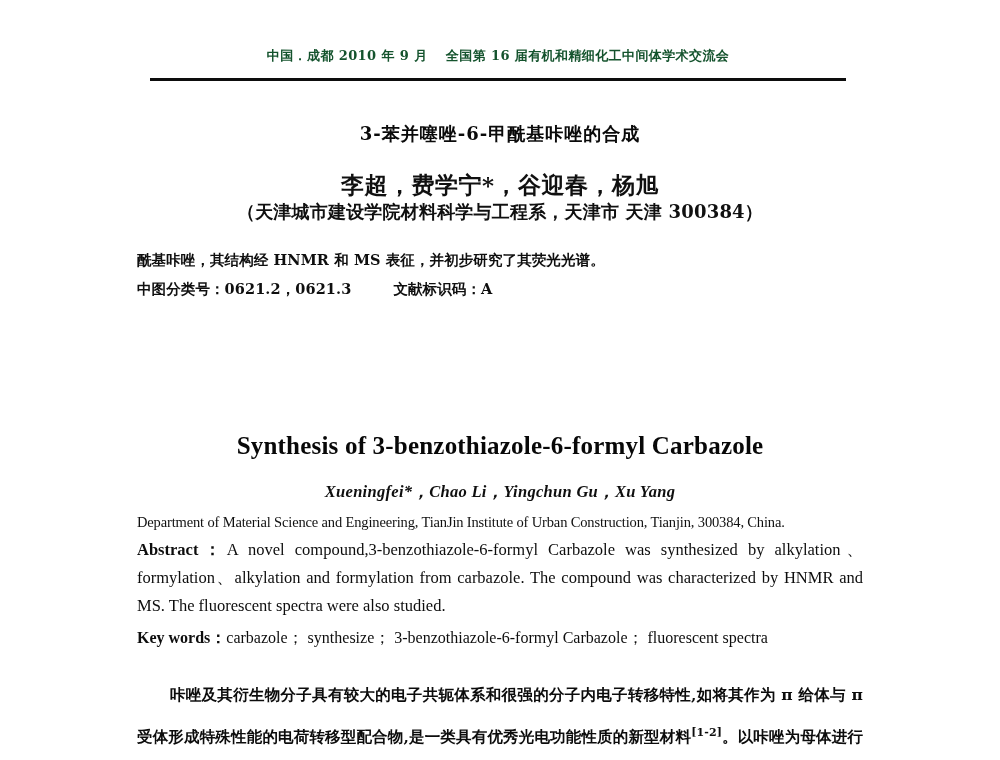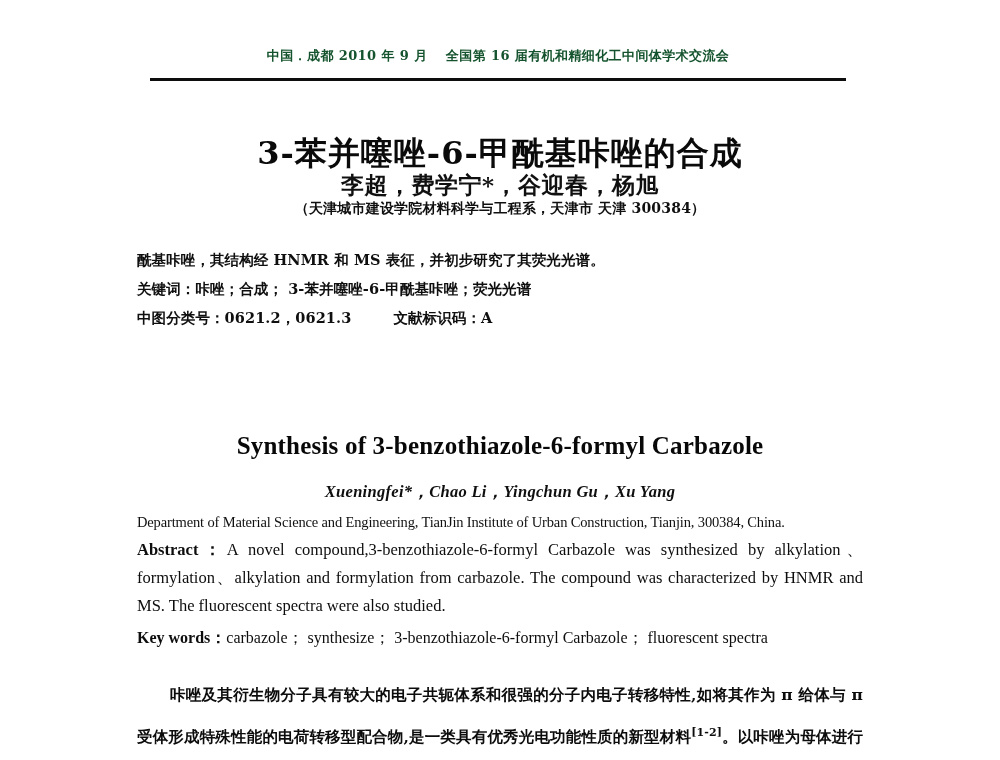--- a/index.html
+++ b/index.html
@@ -47,25 +47,25 @@
     top: 78px;
     width: 696px;
     height: 3px;
     background: #0d0d0d;
   }
 
   
   .cn-title {
     position: absolute;
     left: 100px;
-    top: 132px;
-    width: 800px;
-    text-align: center;
-    font-family: "DejaVu Serif", "Liberation Serif", serif;
-    font-size: 32px;
+    top: 122px;
+    width: 800px;
+    text-align: center;
+    font-family: "DejaVu Serif", "Liberation Serif", serif;
+    font-size: 18px;
     font-weight: 700;
     letter-spacing: 1px;
     color: #0a0a0a;
   }
   .cn-authors {
     position: absolute;
     left: 100px;
     top: 170px;
     width: 800px;
     text-align: center;
@@ -75,21 +75,21 @@
     letter-spacing: 0.5px;
     color: #101010;
   }
   .cn-affil {
     position: absolute;
     left: 100px;
     top: 200px;
     width: 800px;
     text-align: center;
     font-family: "DejaVu Serif", "Liberation Serif", serif;
-    font-size: 14px;
+    font-size: 18px;
     font-weight: 700;
     letter-spacing: 0.2px;
     color: #101010;
   }
 
   
   .cn-abstract-block {
     position: absolute;
     left: 137px;
     top: 245px;
@@ -199,21 +199,20 @@
     <span class="rh-text">中国．成都 2010 年 9 月　 全国第 16 届有机和精细化工中间体学术交流会</span>
   </div>
   <div class="header-rule"></div>
 
   <div class="cn-title">3-苯并噻唑-6-甲酰基咔唑的合成</div>
   <div class="cn-authors">李超，费学宁*，谷迎春，杨旭</div>
   <div class="cn-affil">（天津城市建设学院材料科学与工程系，天津市 天津 300384）</div>
 
   <div class="cn-abstract-block">
     <div class="cn-line">酰基咔唑，其结构经 HNMR 和 MS 表征，并初步研究了其荧光光谱。</div>
-    <div class="cn-line"><span>关键词：</span><span>咔唑；合成； 3-苯并噻唑-6-甲酰基咔唑；荧光光谱</span></div>
     <div class="cn-line"><span>中图分类号：</span><span>0621.2，0621.3</span><span class="gap-wide"></span><span>文献标识码：</span><span>A</span></div>
   </div>
 
   <div class="en-title">Synthesis of 3-benzothiazole-6-formyl Carbazole</div>
   <div class="en-authors">Xueningfei*，Chao Li，Yingchun Gu，Xu Yang</div>
 
   <div class="en-block">
     <div class="en-affil">Department of Material Science and Engineering, TianJin Institute of Urban Construction, Tianjin, 300384, China.</div>
     <div class="en-para"><b>Abstract：</b><span>A novel compound,3-benzothiazole-6-formyl Carbazole was synthesized by alkylation、formylation、alkylation and formylation from carbazole. The compound was characterized by HNMR and MS. The fluorescent spectra were also studied.</span></div>
     <div class="en-kw"><b>Key words：</b><span>carbazole； synthesize； 3-benzothiazole-6-formyl Carbazole； fluorescent spectra</span></div>

